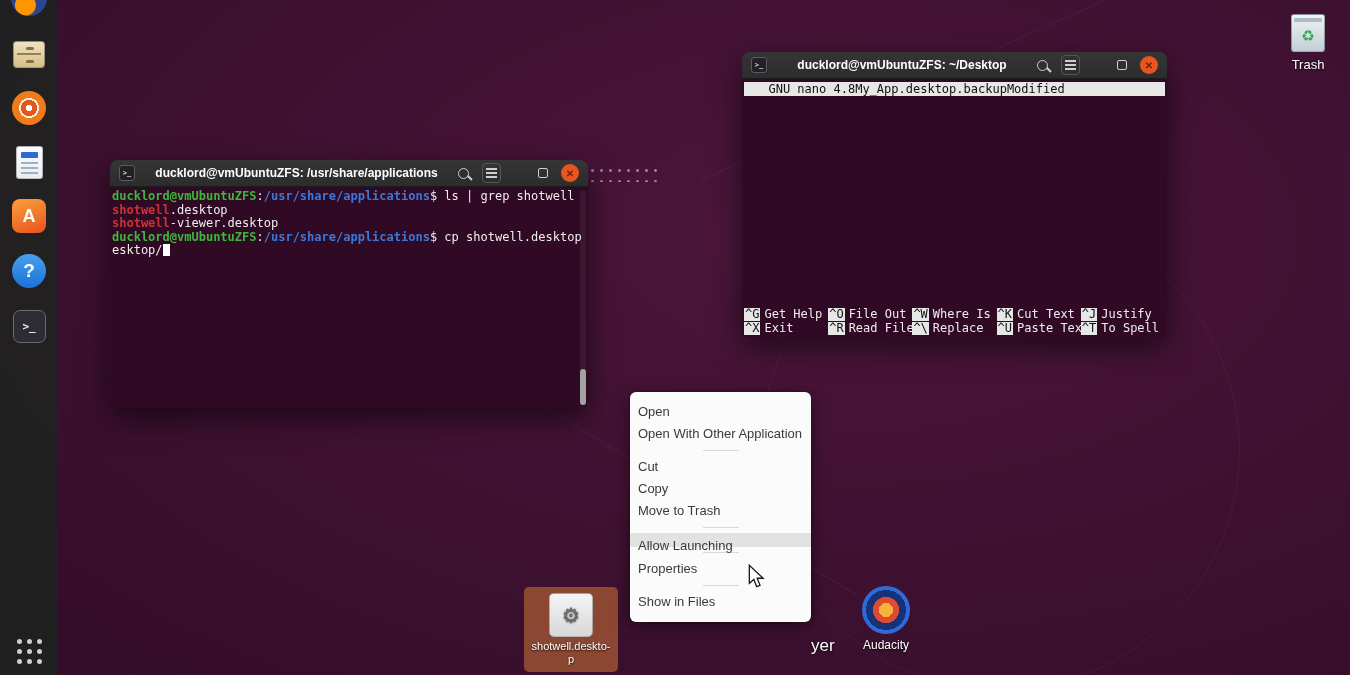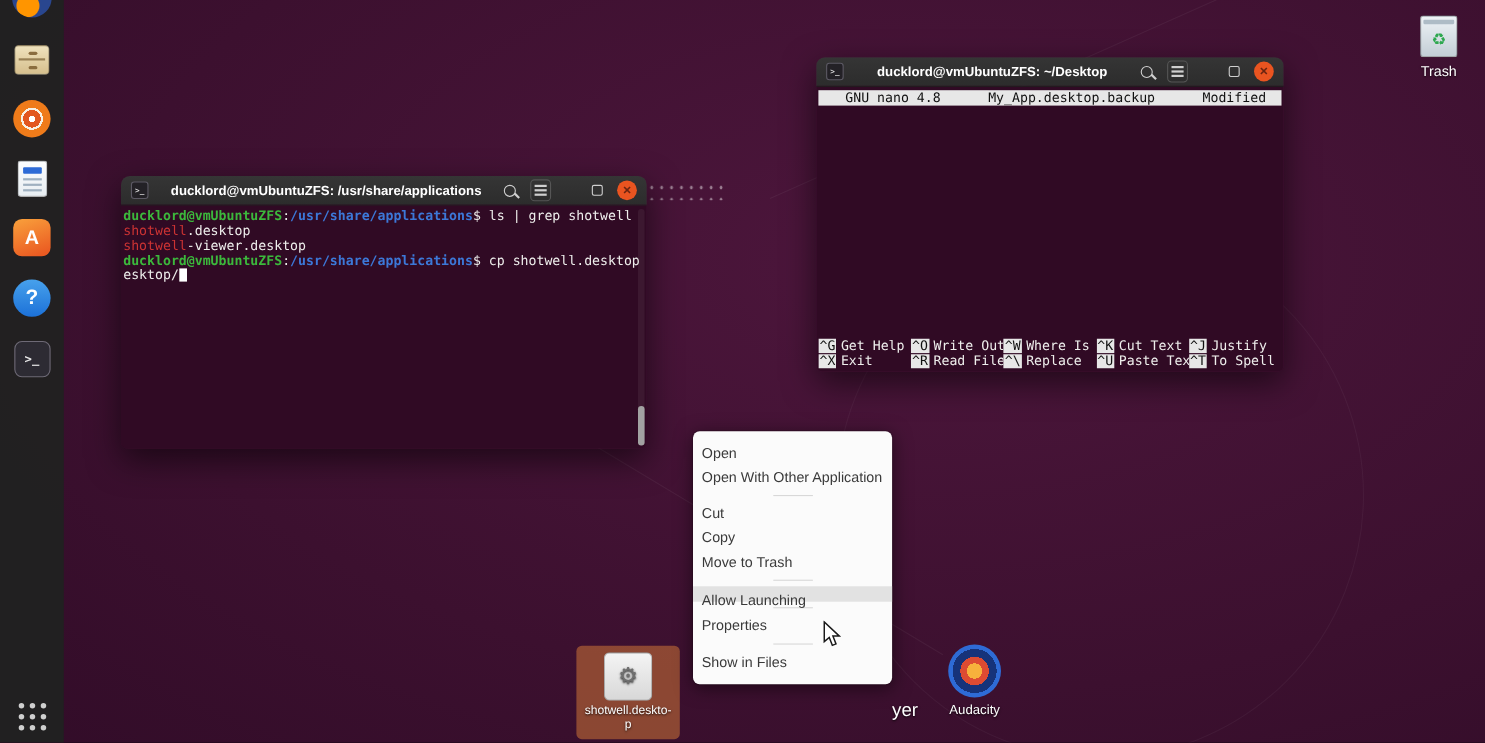--- a/index.html
+++ b/index.html
@@ -39,27 +39,27 @@
   .icon-search::after{content:"";position:absolute;width:6px;height:1.6px;background:#cfcfcf;right:-5px;bottom:-1px;transform:rotate(45deg)}
   .icon-burger{display:flex;flex-direction:column;gap:2.5px;padding:4px 3px;border:1px solid #565656;border-radius:4px}
   .icon-burger i{width:11px;height:1.6px;background:#cfcfcf}
   .icon-min{width:11px;height:1.8px;background:#cfcfcf;align-self:flex-end;margin-bottom:-7px}
   .icon-max{width:10px;height:10px;border:1.6px solid #cfcfcf;border-radius:2px}
   .btn-close{width:18px;height:18px;border-radius:50%;background:#e95420;color:#6b2410;font-size:10px;font-weight:bold;display:flex;align-items:center;justify-content:center}
   .term-body{position:absolute;top:27px;left:0;right:0;bottom:0;background:#300a24;padding:3px 2px;font-family:"DejaVu Sans Mono",monospace;font-size:12px;line-height:13.5px;color:#eeeeec}
   .tline{white-space:pre}
   .c-user{color:#3cb83c;font-weight:bold}
   .c-path{color:#3c78d8;font-weight:bold}
-  .c-match{color:#cc3333;font-weight:normal}
+  .c-match{color:#cc3333;font-weight:bold}
   .block-cursor{display:inline-block;width:7px;height:12px;background:#ffffff;vertical-align:-2px}
   .vscroll{position:absolute;right:2px;top:3px;bottom:3px;width:6px;background:rgba(255,255,255,0.06);border-radius:3px}
   .vscroll .thumb{position:absolute;bottom:0;left:0;width:6px;height:36px;background:#a2a2a2;border-radius:3px}
 
   
-  .nano-strip{position:absolute;left:2px;right:2px;top:3px;height:14px;background:#e7e7e7;color:#101010;font-family:"DejaVu Sans Mono",monospace;font-size:12px;line-height:14px;display:flex;justify-content:space-between;padding:0 14px 0 10px;white-space:pre}
+  .nano-strip{position:absolute;left:2px;right:2px;top:3px;height:14px;background:#e7e7e7;color:#101010;font-family:"DejaVu Sans Mono",monospace;font-size:12px;line-height:14px;display:flex;justify-content:flex-start;padding:0 14px 0 10px;white-space:pre}
   .nano-lines{position:absolute;left:4px;right:4px;top:20px}
   .nano-lines .tline{min-height:13.5px}
   .c-section{color:#49d349;font-weight:bold}
   .nano-shortcuts{position:absolute;left:2px;right:2px;bottom:3px;font-family:"DejaVu Sans Mono",monospace;font-size:12px;line-height:13.5px;color:#eeeeec}
   .ns-row{display:grid;grid-template-columns:repeat(5,1fr)}
   .ns-cell{white-space:pre;overflow:hidden}
   .ns-key{background:#e7e7e7;color:#101010;padding:0 1px;margin-right:4px}
 
   
   .ctx{position:absolute;left:630px;top:392px;width:181px;background:#fbfbfb;border-radius:6px;
@@ -158,21 +158,21 @@
   </div>
   <div class="term-body">
     <div class="nano-strip">
       <span>  GNU nano 4.8</span>
       <span>My_App.desktop.backup</span>
       <span>Modified</span>
     </div>
     <div class="nano-shortcuts">
       <div class="ns-row">
         <span class="ns-cell"><span class="ns-key">^G</span><span>Get Help</span></span>
-        <span class="ns-cell"><span class="ns-key">^O</span><span>Write Out</span></span>
+        <span class="ns-cell"><span class="ns-key">^O</span><span>File Out</span></span>
         <span class="ns-cell"><span class="ns-key">^W</span><span>Where Is</span></span>
         <span class="ns-cell"><span class="ns-key">^K</span><span>Cut Text</span></span>
         <span class="ns-cell"><span class="ns-key">^J</span><span>Justify</span></span>
       </div>
       <div class="ns-row">
         <span class="ns-cell"><span class="ns-key">^X</span><span>Exit</span></span>
         <span class="ns-cell"><span class="ns-key">^R</span><span>Read File</span></span>
         <span class="ns-cell"><span class="ns-key">^\</span><span>Replace</span></span>
         <span class="ns-cell"><span class="ns-key">^U</span><span>Paste Tex</span></span>
         <span class="ns-cell"><span class="ns-key">^T</span><span>To Spell</span></span>

